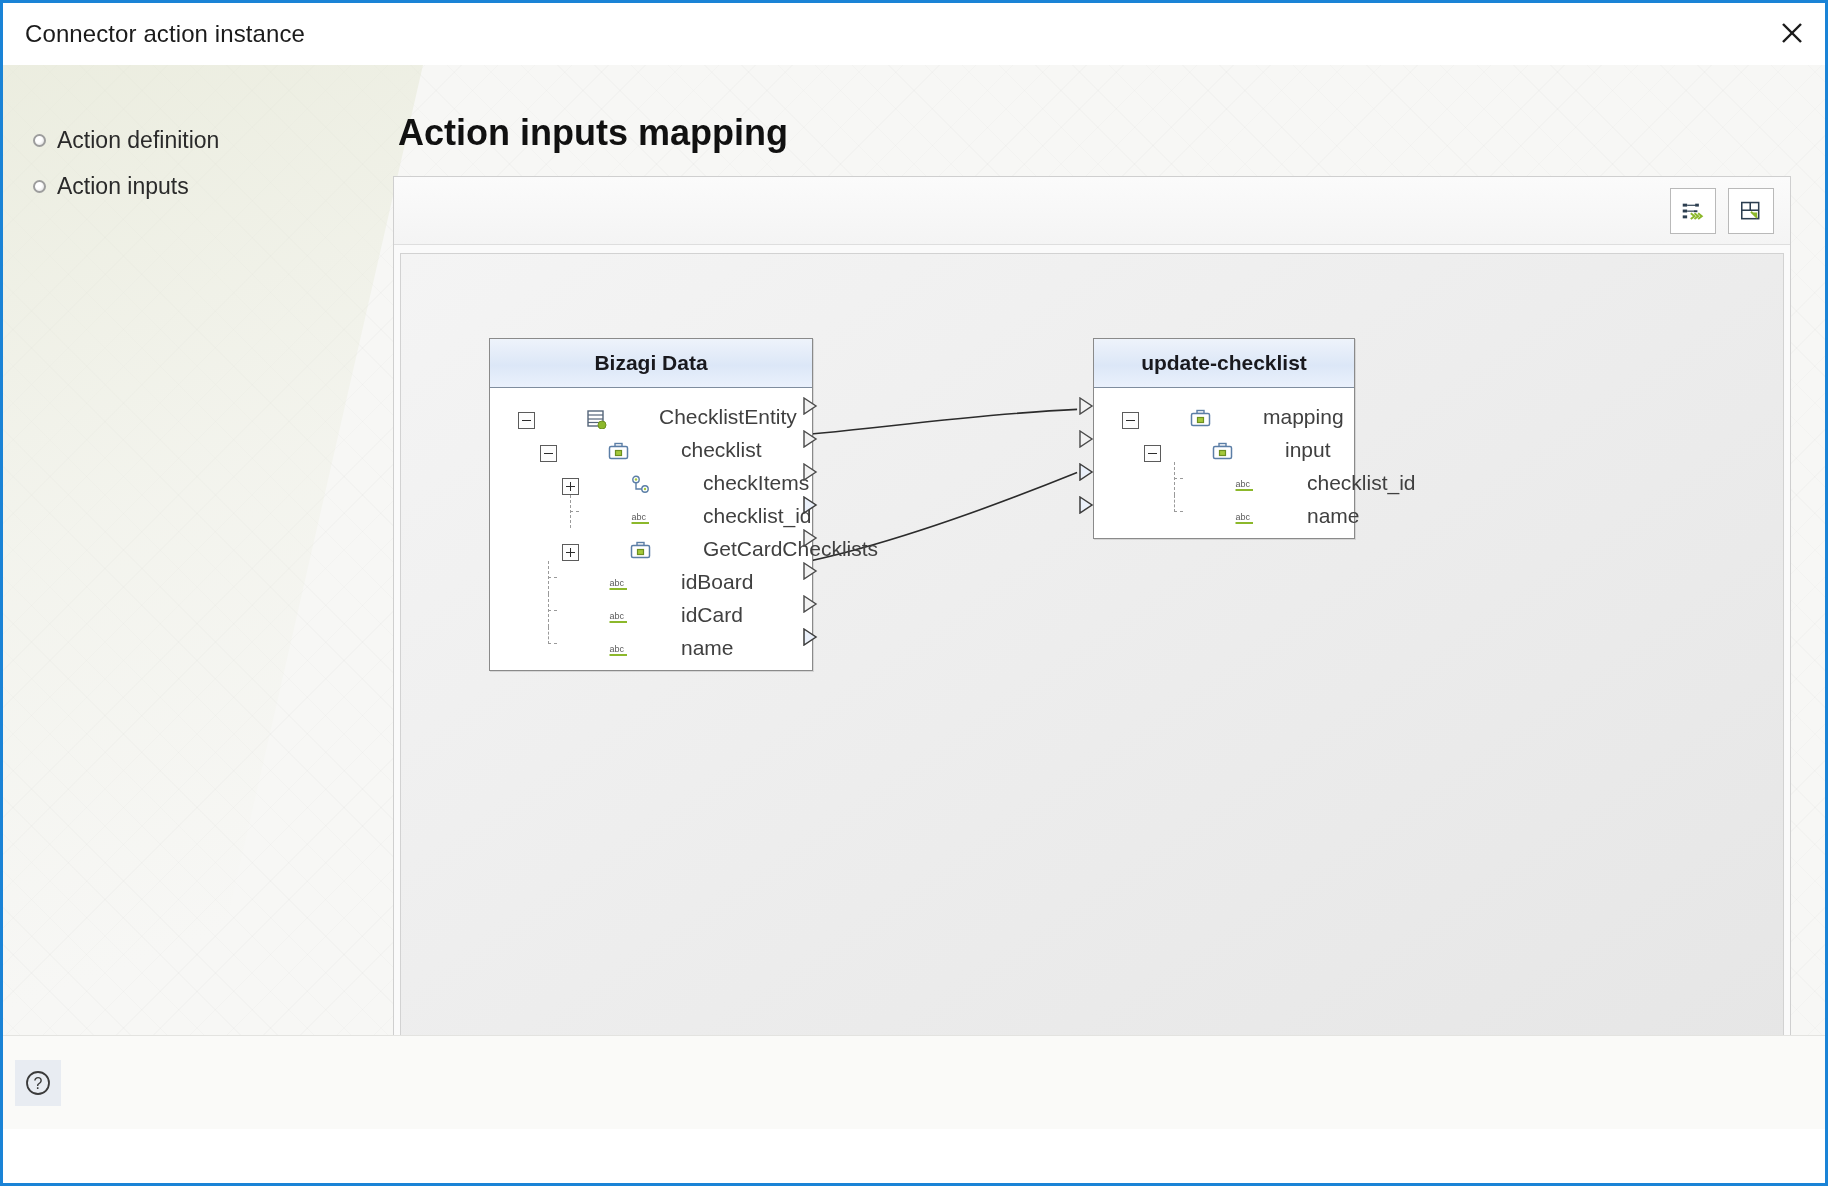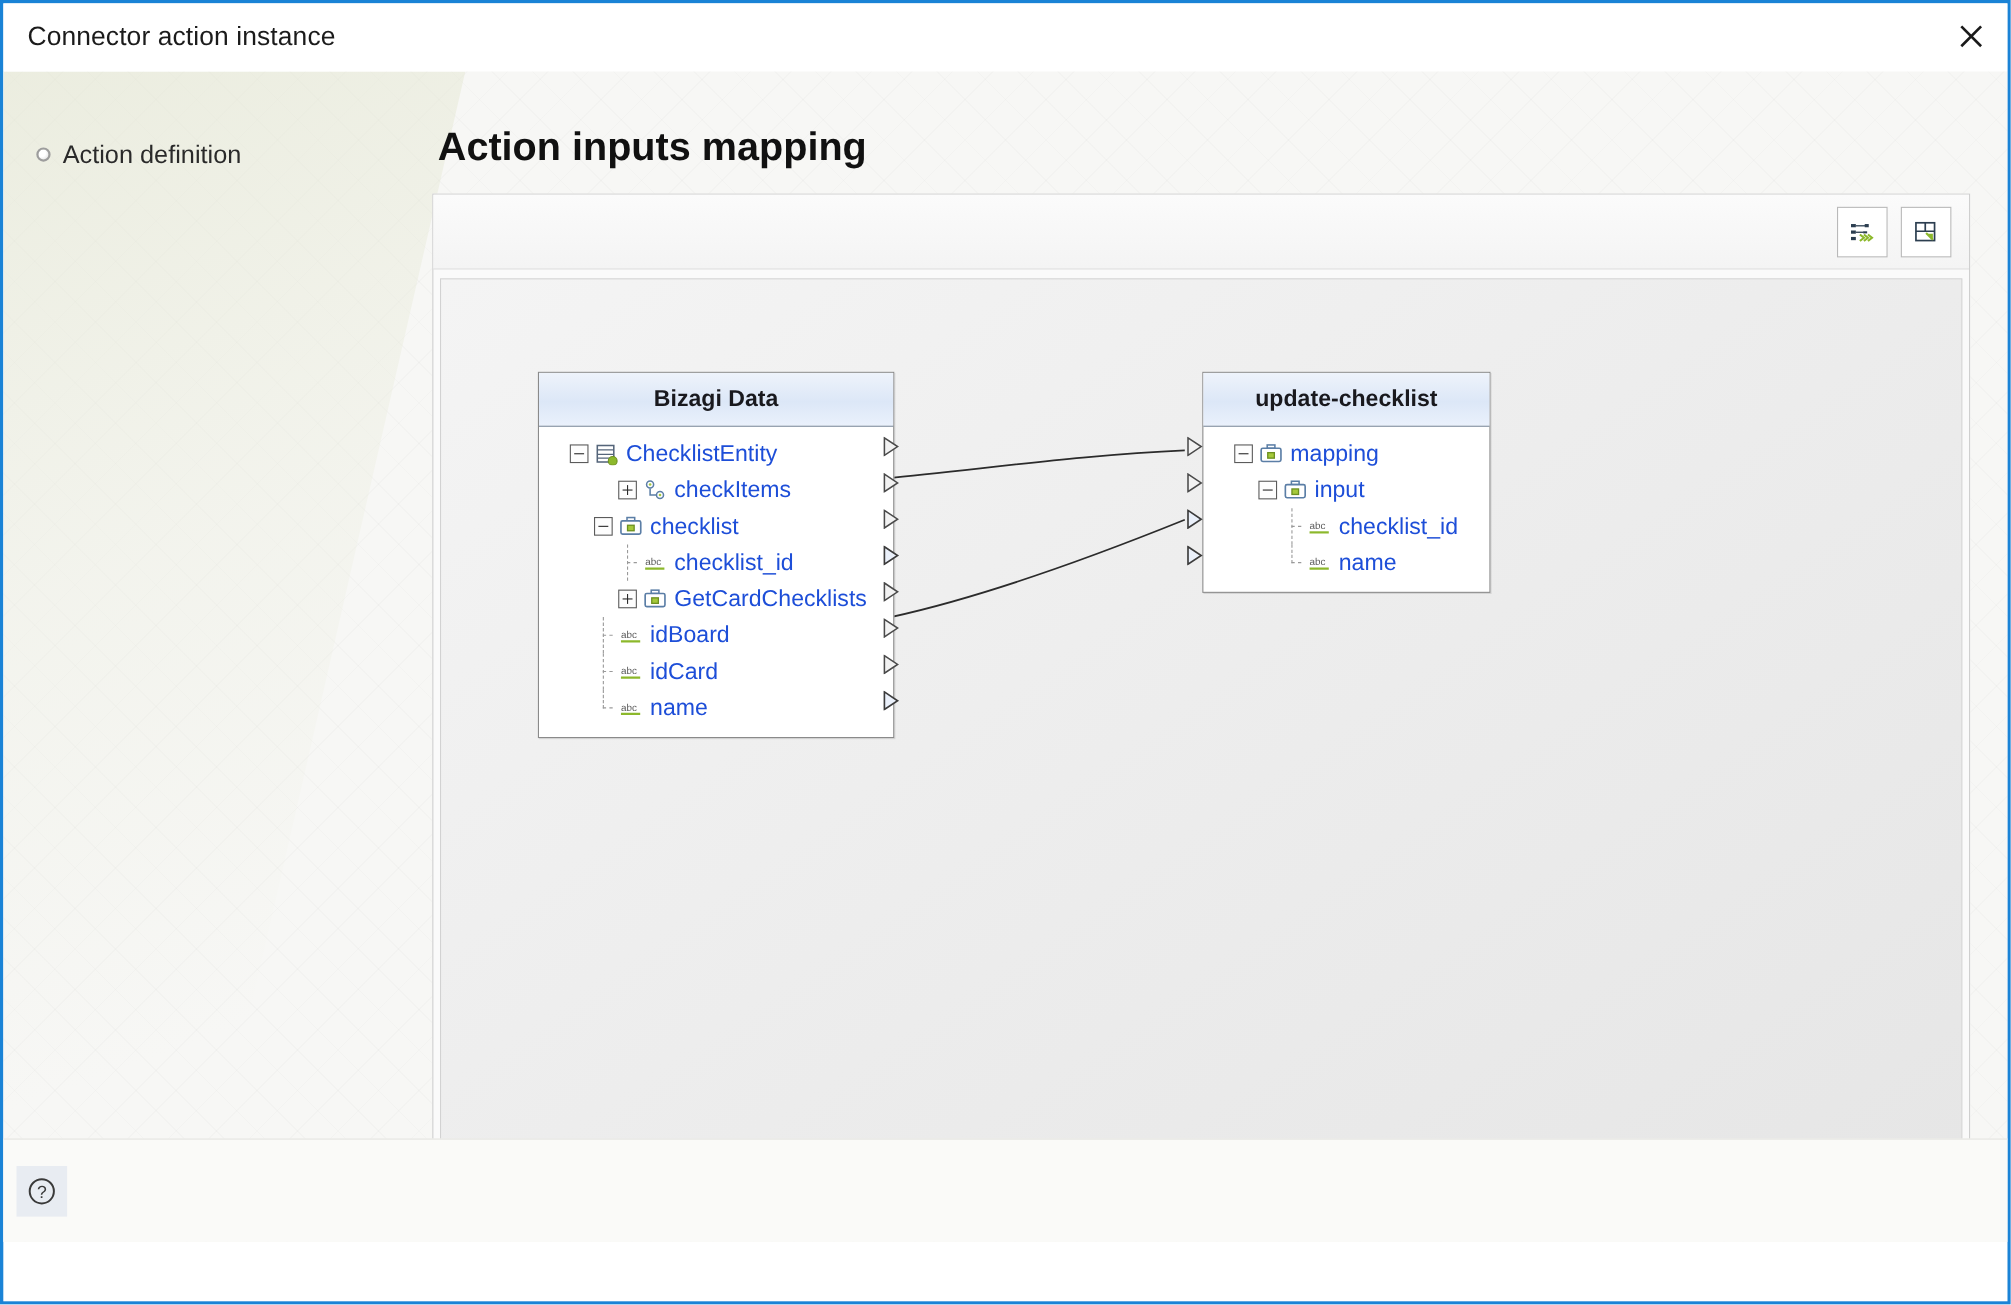--- a/index.html
+++ b/index.html
@@ -129,24 +129,25 @@
     height: 49px;
     background: linear-gradient(#eef3fb, #dce7f7 55%, #eaf1fc);
     border-bottom: 1px solid #7f8d9e;
     display: flex; align-items: center; justify-content: center;
     font-size: 21px; font-weight: bold; color: #19191e;
   }
   .tbox-body { padding: 8px 0 10px 0; }
   .trow {
     position: relative;
     height: 33px;
-    display: flex; align-items: center;
-    font-size: 21px; color: #1d4ed8;
+    display: flex; align-items: flex-end;
+    font-size: 21px; color: #404040;
     white-space: nowrap;
     cursor: pointer;
+    gap: 45px;
   }
   .trow .lbl { padding-left: 6px; }
 
   
   .ind0 { padding-left: 28px; }
   .ind1 { padding-left: 50px; }
   .ind2 { padding-left: 72px; }
 
   
   .tgl {
@@ -230,20 +231,24 @@
       </svg>
     </div>
   </div>
 
   <div class="content">
 
     <div class="sidebar">
       <div class="side-item">
         <span class="side-bullet"></span>
         <span class="side-label">Action definition</span>
+      </div>
+      <div class="side-item">
+        <span class="side-bullet"></span>
+        <span class="side-label">Action inputs</span>
       </div>
     </div>
 
     <div class="main">
       <div class="page-title">Action inputs mapping</div>
 
       <div class="mapper">
 
         <div class="mapper-toolbar">
           <div class="tool-btn">
@@ -287,40 +292,40 @@
                 <svg class="ico" viewBox="0 0 22 20">
                   <rect x="2" y="2" width="15" height="15" fill="#fff" stroke="#55657a" stroke-width="1.4"></rect>
                   <line x1="2" y1="6" x2="17" y2="6" stroke="#55657a" stroke-width="1.2"></line>
                   <line x1="2" y1="10" x2="17" y2="10" stroke="#55657a" stroke-width="1.2"></line>
                   <line x1="2" y1="13.5" x2="17" y2="13.5" stroke="#55657a" stroke-width="1.2"></line>
                   <circle cx="16" cy="16" r="4" fill="#8cb82b" stroke="#6d9020" stroke-width="1"></circle>
                 </svg>
                 <span class="lbl">ChecklistEntity</span>
               </div>
 
+              <div class="trow ind1">
+                <span class="tgl"></span>
+                <svg class="ico" viewBox="0 0 22 20">
+                  <rect x="7" y="1.5" width="7" height="3" fill="none" stroke="#5b7ea6" stroke-width="1.4"></rect>
+                  <rect x="1.5" y="4.5" width="18" height="12" rx="1.5" fill="#fff" stroke="#5b7ea6" stroke-width="1.5"></rect>
+                  <rect x="7.5" y="8.5" width="6" height="5" fill="#a5c93a" stroke="#6d9020" stroke-width="1.2"></rect>
+                </svg>
+                <span class="lbl">checklist</span>
+              </div>
+
               <div class="trow ind2">
                 <span class="tgl plus"></span>
                 <svg class="ico" viewBox="0 0 22 20">
                   <circle cx="6" cy="4.5" r="3.2" fill="#fff" stroke="#5b7ea6" stroke-width="1.4"></circle>
                   <circle cx="6" cy="4.5" r="1.2" fill="#a5c93a"></circle>
                   <circle cx="15" cy="14" r="3.2" fill="#fff" stroke="#5b7ea6" stroke-width="1.4"></circle>
                   <circle cx="15" cy="14" r="1.2" fill="#a5c93a"></circle>
                   <path d="M6 8 L6 14 L12 14" fill="none" stroke="#5b7ea6" stroke-width="1.4"></path>
                 </svg>
                 <span class="lbl">checkItems</span>
-              </div>
-
-              <div class="trow ind1">
-                <span class="tgl"></span>
-                <svg class="ico" viewBox="0 0 22 20">
-                  <rect x="7" y="1.5" width="7" height="3" fill="none" stroke="#5b7ea6" stroke-width="1.4"></rect>
-                  <rect x="1.5" y="4.5" width="18" height="12" rx="1.5" fill="#fff" stroke="#5b7ea6" stroke-width="1.5"></rect>
-                  <rect x="7.5" y="8.5" width="6" height="5" fill="#a5c93a" stroke="#6d9020" stroke-width="1.2"></rect>
-                </svg>
-                <span class="lbl">checklist</span>
               </div>
 
               <div class="trow ind2">
                 <span class="guide"></span>
                 <svg class="ico" viewBox="0 0 22 20">
                   <text x="1.5" y="12" font-family="Liberation Sans, sans-serif" font-size="9" fill="#5a5a5a">abc</text>
                   <line x1="1.5" y1="15" x2="19" y2="15" stroke="#8cb82b" stroke-width="2"></line>
                 </svg>
                 <span class="lbl">checklist_id</span>
               </div>

